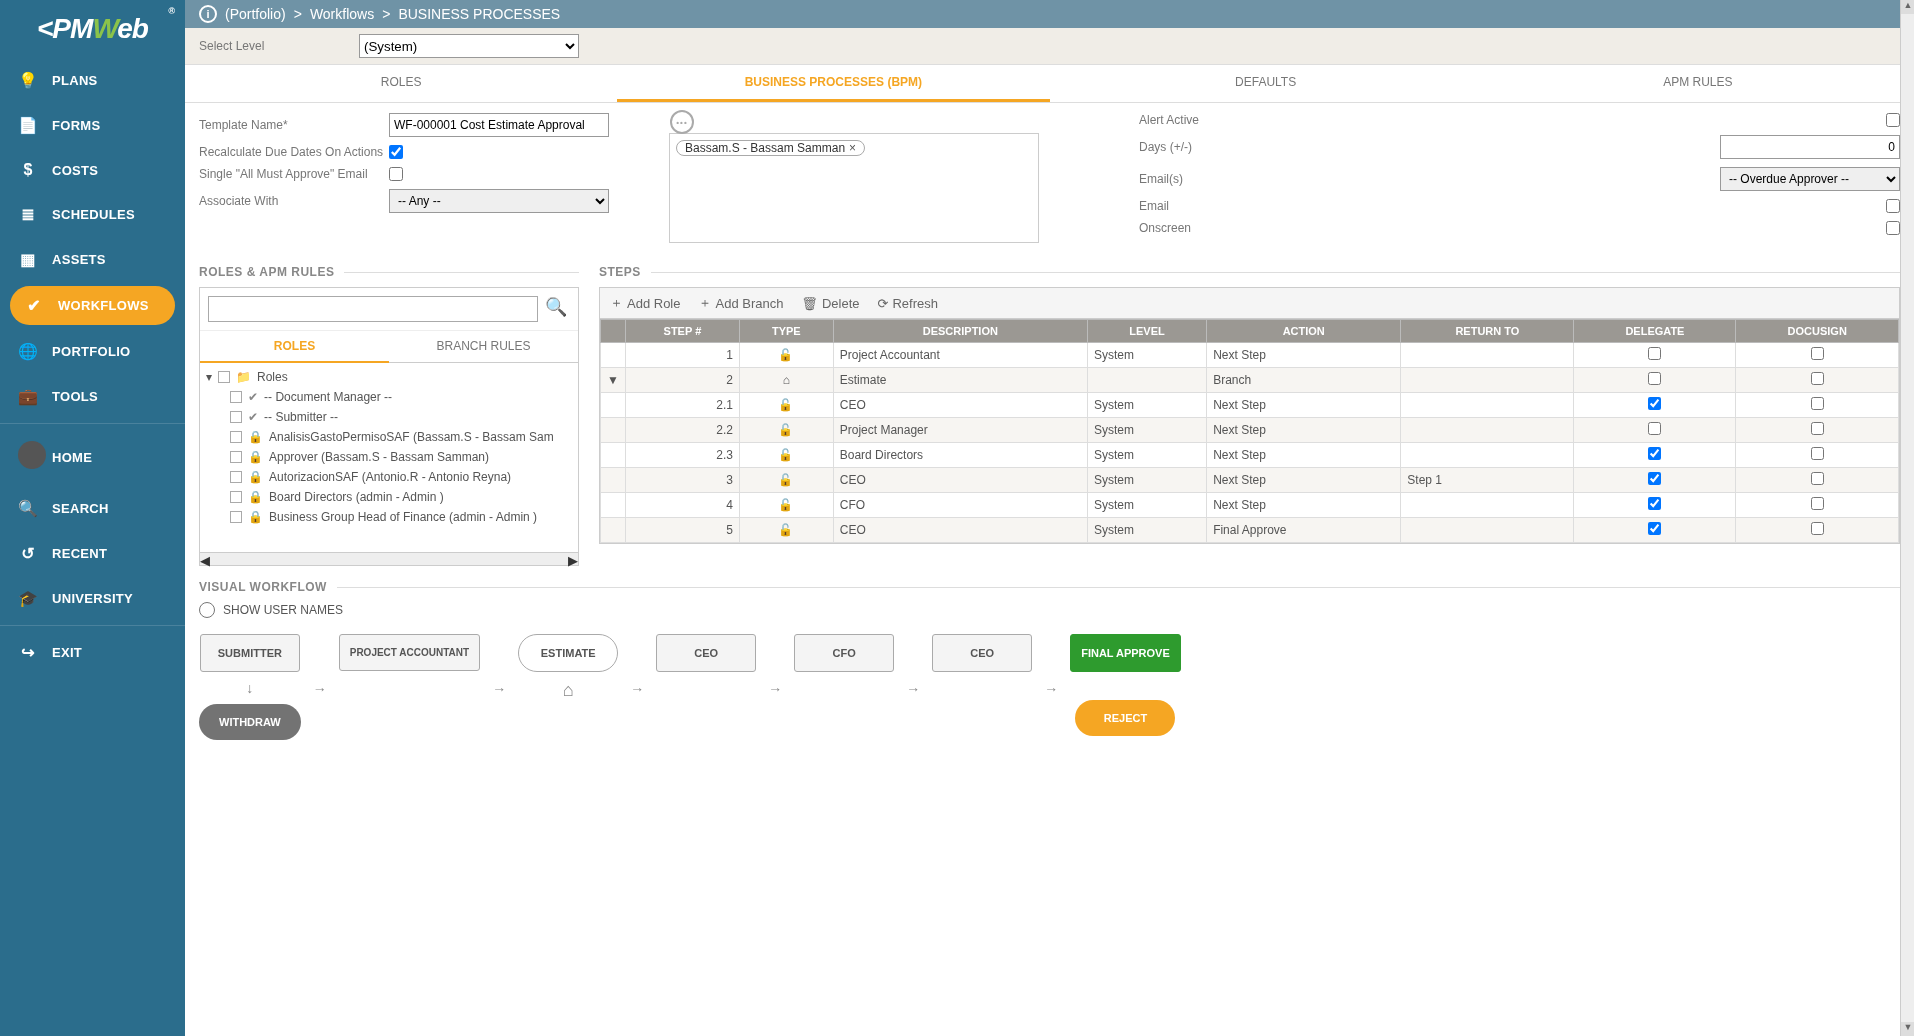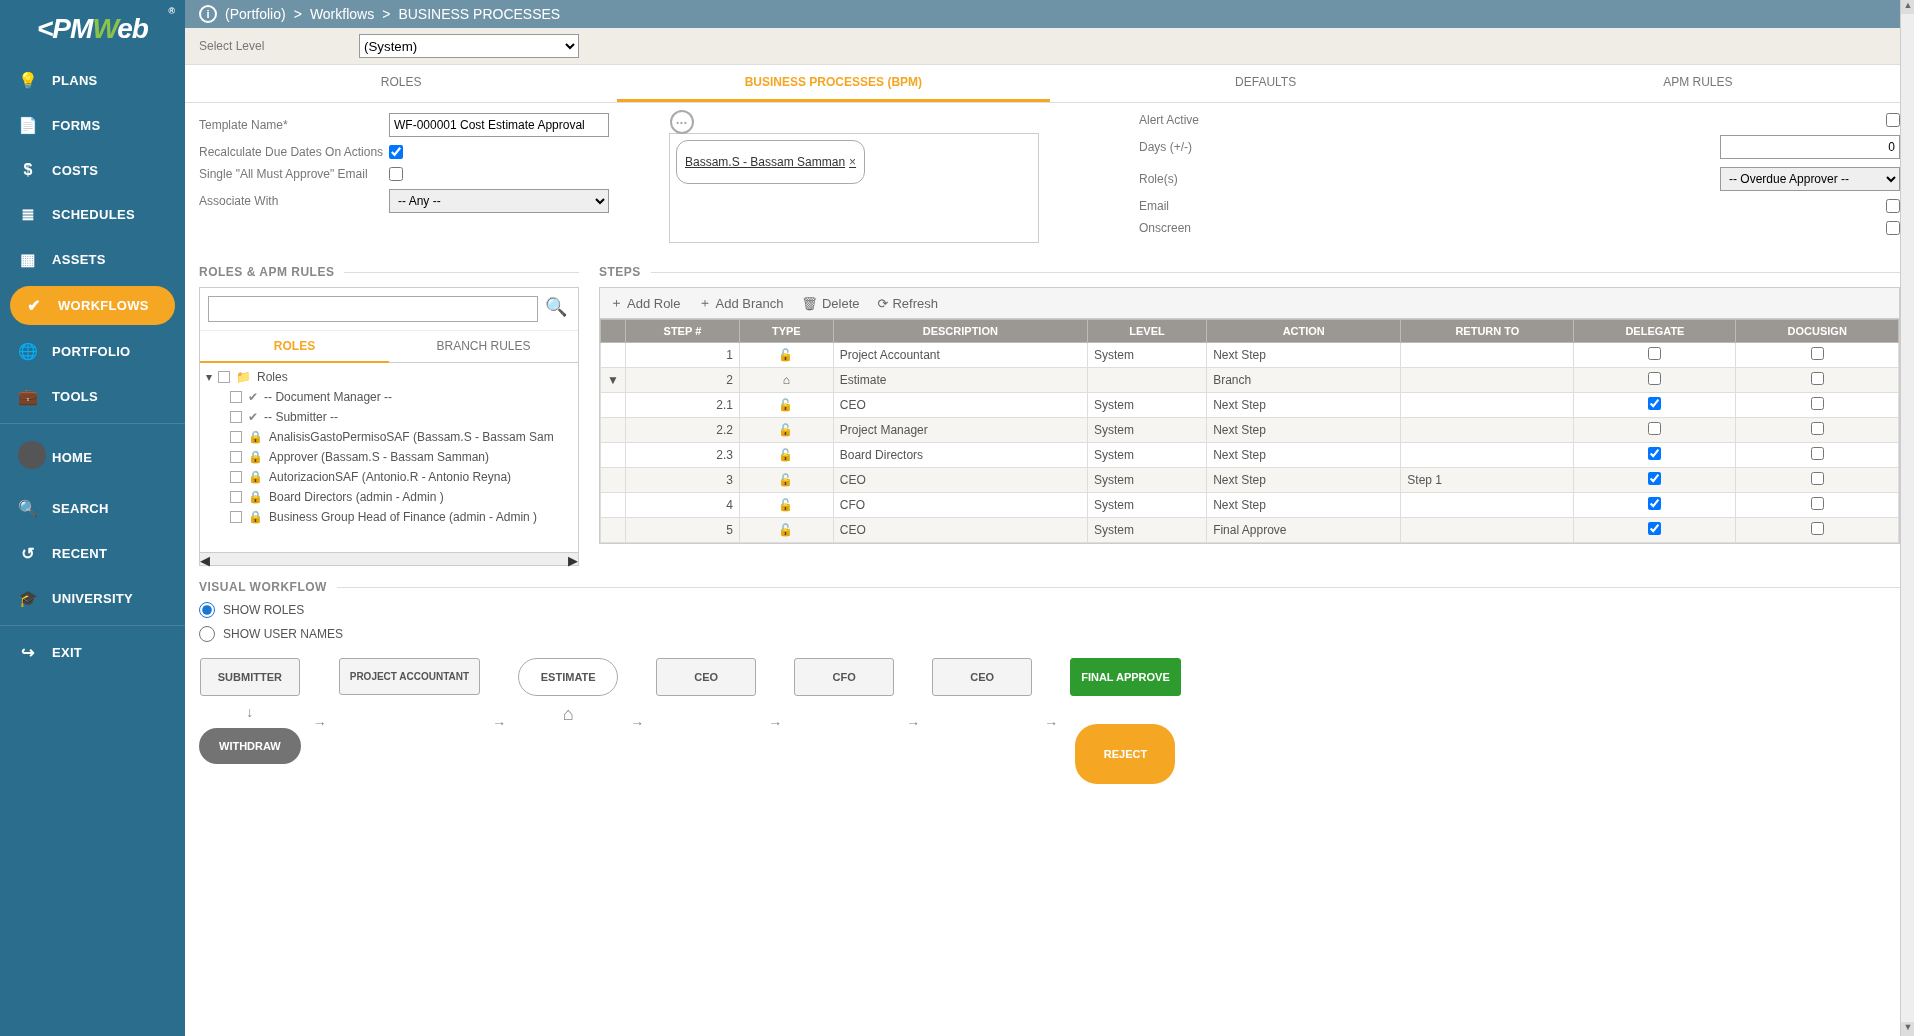--- a/index.html
+++ b/index.html
@@ -30,21 +30,21 @@
 
 .content { padding: 10px 14px; }
 .form-grid { display: grid; grid-template-columns: 440px 440px 1fr; gap: 0 30px; align-items:start; }
 .form-col { display:flex; flex-direction:column; gap:8px; }
 .form-row { display:flex; align-items:center; }
 .form-row label { width: 190px; color:#777; font-size:12px; }
 .form-row input[type=text], .form-row select { width: 220px; height: 24px; border:1px solid #999; padding:0 4px; font-size:12px; }
 .form-row input[type=checkbox]{ width:14px; height:14px; }
 .tag-area { border:1px solid #ccc; background:#fff; width: 370px; height: 110px; padding:6px; position:relative; }
 .tag-dots { position:absolute; top:-24px; left:0; width:24px; height:24px; border:2px solid #aaa; border-radius:50%; display:flex; align-items:center; justify-content:center; color:#aaa; font-weight:bold; letter-spacing:1px; font-size:8px; }
-.tag { display:inline-block; border:1px solid #aaa; border-radius:12px; padding:14px 8px; font-size:12px;text-decoration:underline; }
+.tag { display:inline-block; border:1px solid #aaa; border-radius:12px; padding:0 8px; font-size:12px; }
 .tag .x { margin-left:4px; color:#555; cursor:pointer; }
 .right-col .form-row label { width: 180px; }
 .right-col .form-row input[type=text]{ width:180px; text-align:right; }
 .right-col .form-row select{ width:180px; }
 .chk-right { margin-left:auto; }
 
 .section-hdr { display:flex; align-items:center; gap:10px; margin:14px 0 8px; }
 .section-hdr .lbl { color:#888; font-size:12px; font-weight:600; letter-spacing:0.5px;text-align:right; }
 .section-hdr .line { flex:1; border-top:1px solid #ddd; }
 
@@ -76,21 +76,21 @@
 .branch-icon { color:#888; }
 
 .vw-options { display:flex; flex-direction:column; gap:8px; margin:6px 0 12px; }
 .vw-options label { display:flex; align-items:center; gap:8px; font-size:12px; color:#555; }
 .vw-options input[type=radio]{ width:16px; height:16px; accent-color:#1976d2; }
 
 .flow { display:flex; align-items:flex-start; gap:12px; padding:4px 0 20px; position:relative; }
 .fnode { border:1px solid #aaa; background:#f4f4f4; padding:12px 10px; min-width:100px; text-align:center; font-size:11px; font-weight:600; color:#555; border-radius:3px; }
 .fnode.pill { border-radius:20px; background:#fff; }
 .fnode.green { background:#2e9b2e; color:#fff; border-color:#2e9b2e; }
-.fnode.orange { background:#f5a623; color:#fff; border:none; border-radius:22px; padding:24px 20px; }
+.fnode.orange { background:#f5a623; color:#fff; border:none; border-radius:22px; padding:12px 20px; }
 .fnode.dark { background:#737373; color:#fff; border:none; border-radius:22px; padding:12px 20px; }
 .arrow { align-self:center; color:#888; font-size:14px; }
 .flow-col { display:flex; flex-direction:column; align-items:center; gap:8px; }
 .down-arrow { color:#888; font-size:14px; }
 .scroll-edge { position:fixed; right:0; top:0; width:14px; height:100%; background:#eee; border-left:1px solid #ccc; }
 .scroll-arrow { position:absolute; left:0; width:14px; height:14px; text-align:center; font-size:9px; color:#666; background:#ddd; }
 </style>
 </head>
 <body>
 
@@ -213,21 +213,21 @@
         <div class="form-col right-col">
           <div class="form-row">
             <label>Alert Active</label>
             <input type="checkbox" class="chk-right" style="">
           </div>
           <div class="form-row">
             <label>Days (+/-)</label>
             <input type="text" class="chk-right" value="0" style="">
           </div>
           <div class="form-row">
-            <label>Role(s)</label>
+            <label>Email(s)</label>
             <select class="chk-right"><option>-- Overdue Approver --</option></select>
           </div>
           <div class="form-row">
             <label>Email</label>
             <input type="checkbox" class="chk-right" style="">
           </div>
           <div class="form-row">
             <label>Onscreen</label>
             <input type="checkbox" class="chk-right" style="">
           </div>
@@ -430,24 +430,20 @@
           </div>
         </div>
       </div>
 
       <div class="section-hdr">
           <span class="lbl">VISUAL WORKFLOW</span>
           <span class="line"></span>
         </div>
       <div class="vw-options">
         <label>
-            <input type="radio" name="vw" checked="" style="">
-            <span>SHOW ROLES</span>
-          </label>
-        <label>
             <input type="radio" name="vw" style="">
             <span>SHOW USER NAMES</span>
           </label>
       </div>
       <div class="flow">
         <div class="flow-col">
           <div class="fnode">SUBMITTER</div>
           <span class="down-arrow">↓</span>
           <div class="fnode dark">WITHDRAW</div>
         </div>

